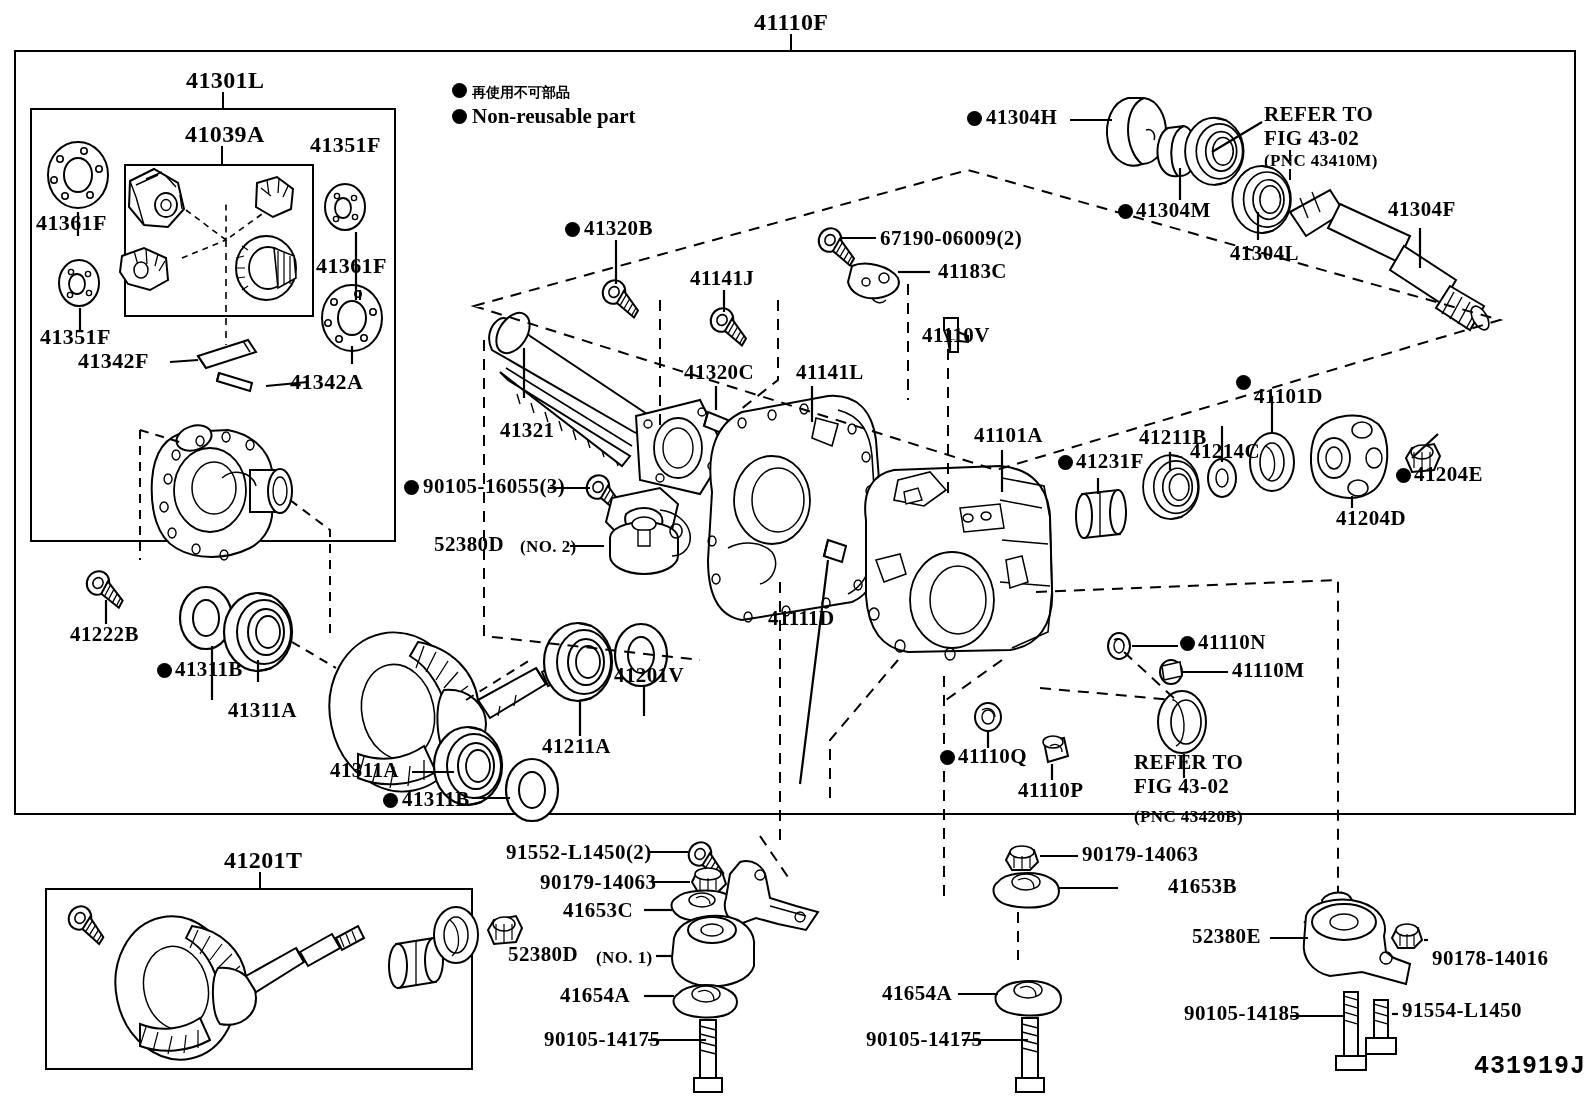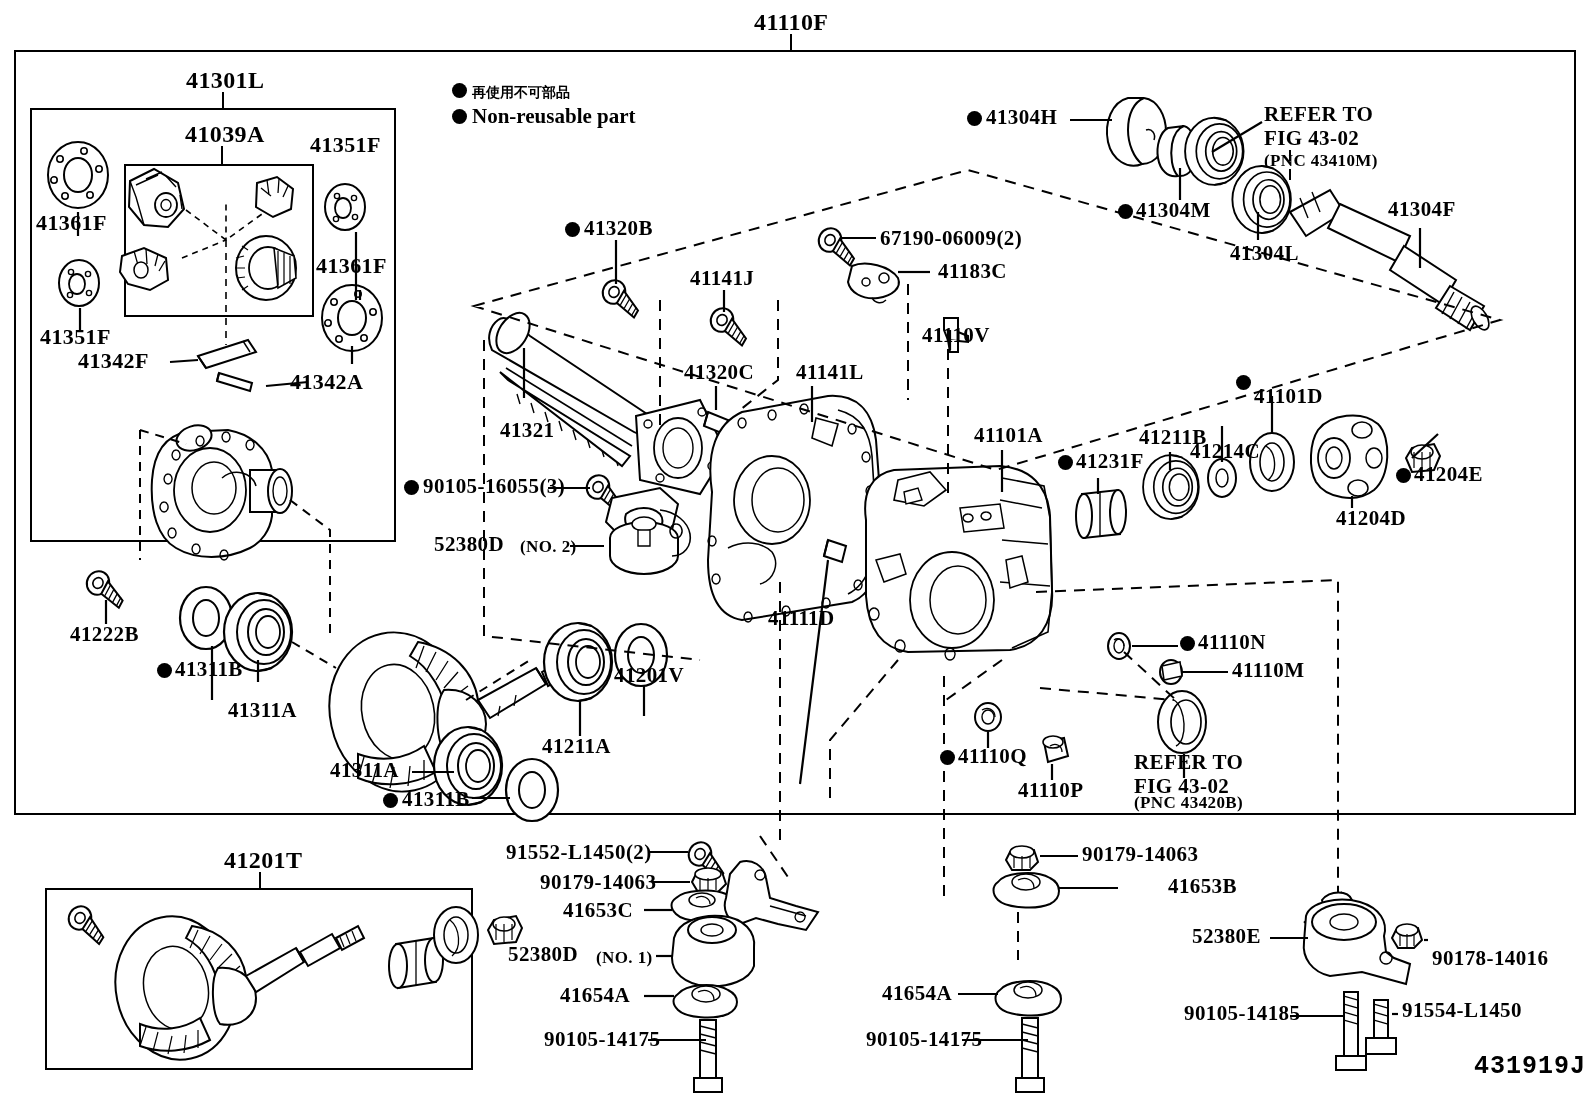--- a/index.html
+++ b/index.html
@@ -66,21 +66,21 @@
   <div class="frame-thin" style="left:45px;top:888px;width:428px;height:182px;"></div>
 
   <div style="position:absolute;left:1264px;top:104px;">
     <div class="lbl s21" style="position:relative;">REFER TO</div>
     <div class="lbl s21" style="position:relative;top:3px;">FIG 43-02</div>
     <div class="lbl s17" style="position:relative;top:6px;">(PNC 43410M)</div>
   </div>
   <div style="position:absolute;left:1134px;top:752px;">
     <div class="lbl s21" style="position:relative;">REFER TO</div>
     <div class="lbl s21" style="position:relative;top:3px;">FIG 43-02</div>
-    <div class="lbl s17" style="position:relative;top:0;">(PNC 43420B)</div>
+    <div class="lbl s17" style="position:relative;top:14px;">(PNC 43420B)</div>
   </div>
 
   <svg class="ov" viewBox="0 0 1592 1099">
     <defs>
       <g id="washerA">
         <ellipse cx="0" cy="0" rx="30" ry="33" fill="#fff" stroke="#000" stroke-width="2"></ellipse>
         <ellipse cx="0" cy="0" rx="14" ry="17" fill="#fff" stroke="#000" stroke-width="2"></ellipse>
         <circle cx="-18" cy="-16" r="3.2" fill="none" stroke="#000" stroke-width="1.6"></circle>
         <circle cx="6" cy="-24" r="3.2" fill="none" stroke="#000" stroke-width="1.6"></circle>
         <circle cx="21" cy="-6" r="3.2" fill="none" stroke="#000" stroke-width="1.6"></circle>

